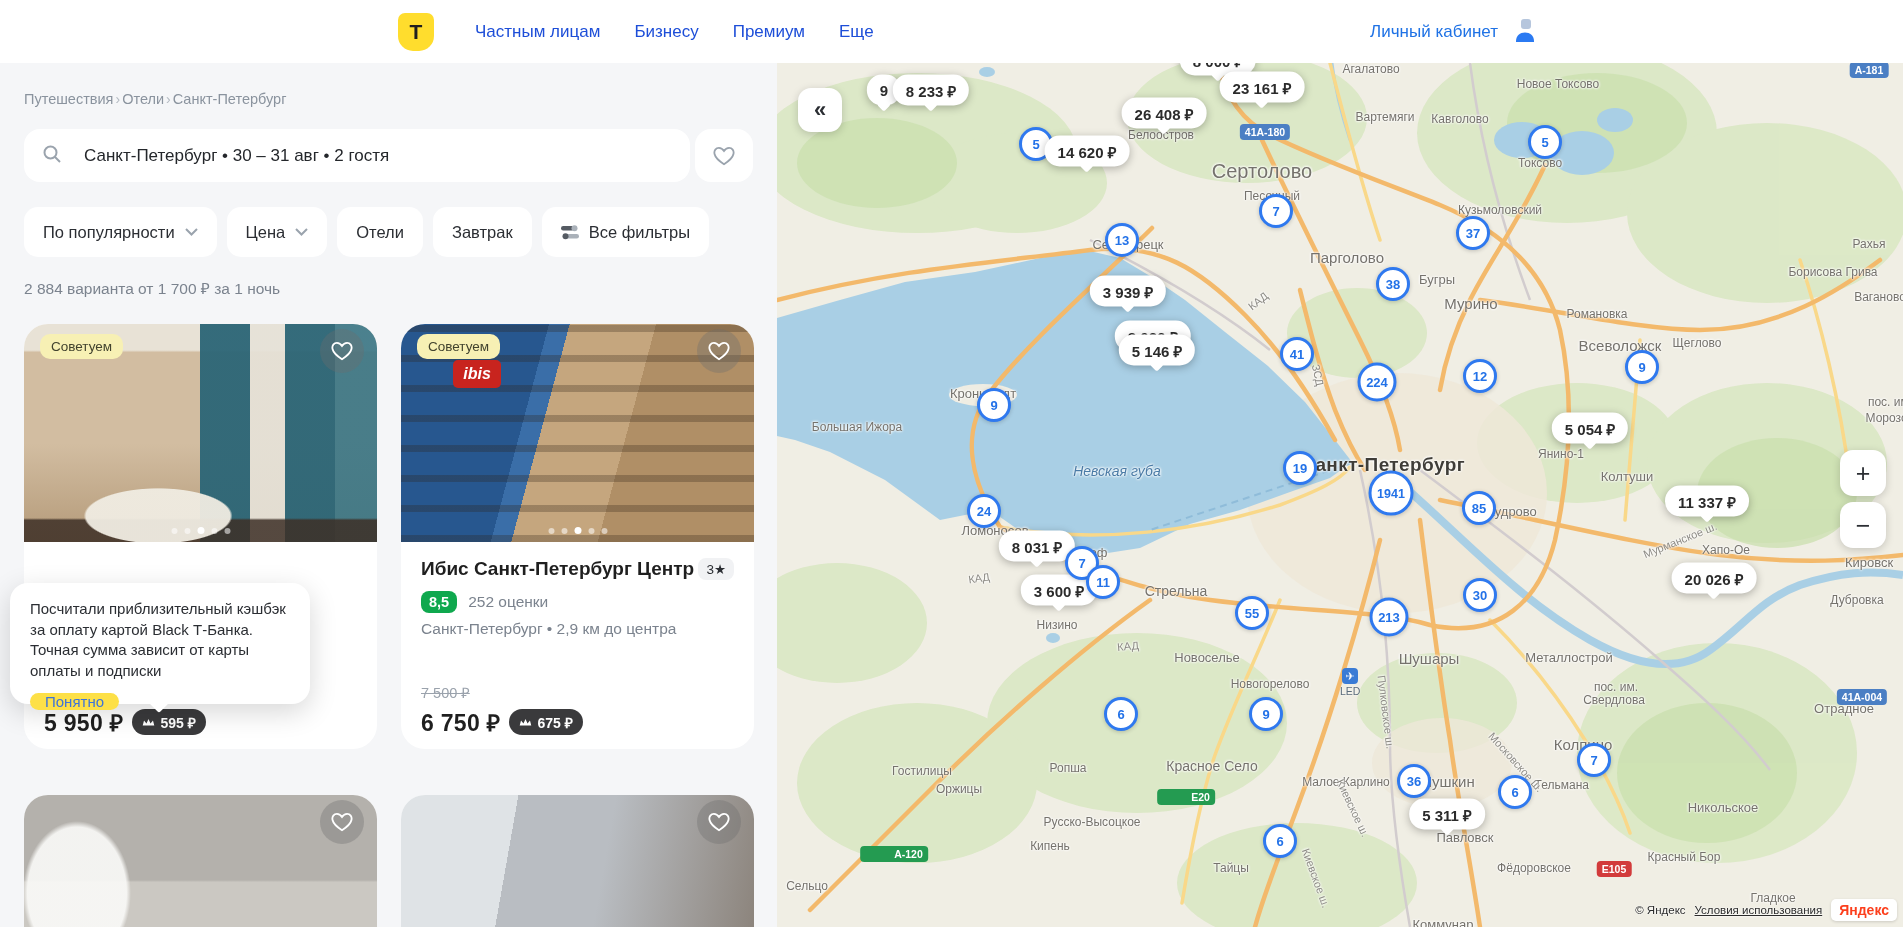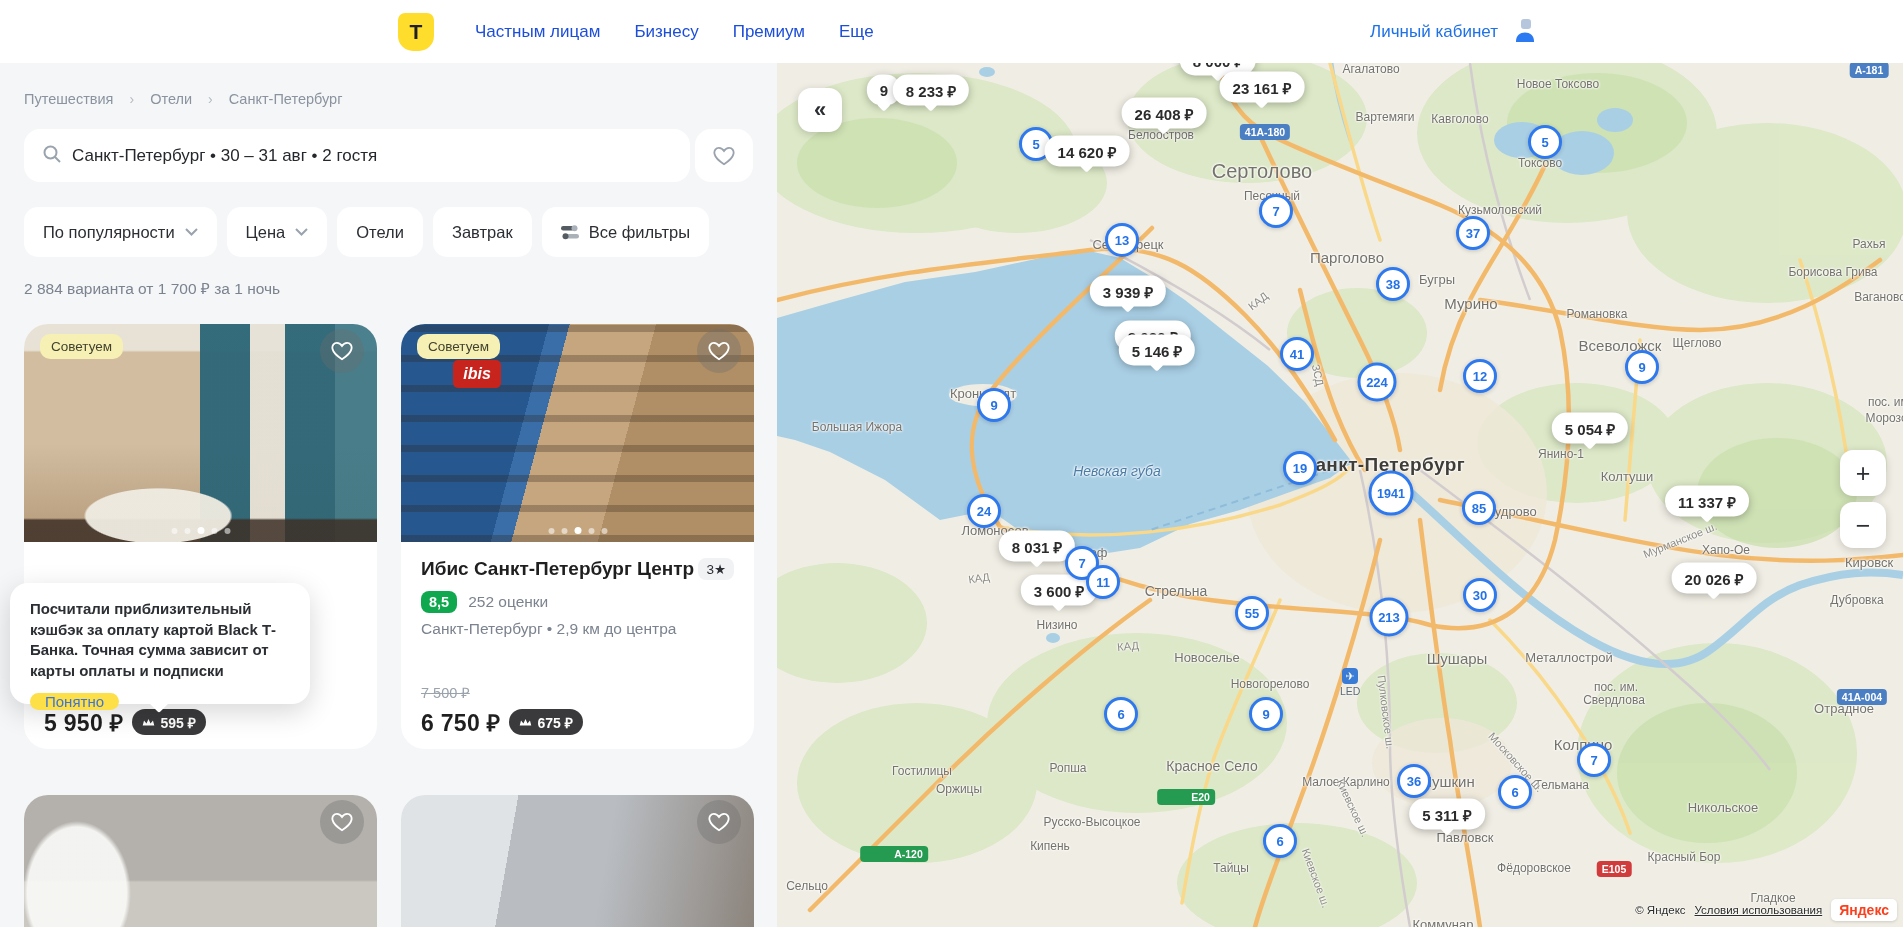--- a/index.html
+++ b/index.html
@@ -12,25 +12,25 @@
   .logo { position:absolute; left:398px; top:13px; width:36px; height:38px; background:#ffdd2d;
     border-radius:7px 7px 15px 15px; display:flex; align-items:center; justify-content:center;
     font-weight:bold; font-size:21px; color:#1f1f1f; }
   .nav { position:absolute; left:475px; top:0; height:63px; display:flex; align-items:center; gap:34px; }
   .nav span { font-size:17px; color:#1d4ed8; cursor:pointer; }
   .account { position:absolute; right:365px; top:0; height:63px; display:flex; align-items:center; gap:14px; }
   .account-link { color:#1f72e5; font-size:17px; cursor:pointer; }
 
   
   .panel { position:absolute; left:0; top:63px; width:777px; height:864px; background:#f5f6f8; overflow:hidden; }
-  .breadcrumbs { position:absolute; left:24px; top:28px; display:flex; align-items:flex-start; gap:16px;
+  .breadcrumbs { position:absolute; left:24px; top:28px; display:flex; align-items:flex-start; gap:2px;
     font-size:14.5px; color:#8a939e; }
   .crumb-sep { color:#b3bac2; font-size:14px; }
   .searchbar { position:absolute; left:24px; top:66px; width:666px; height:53px; background:#fff;
-    border-radius:16px; display:flex; align-items:center; padding:0 18px; gap:10px; }
+    border-radius:16px; display:flex; align-items:center; padding:0 18px; gap:22px; }
   .searchbar .query { font-size:17px; color:#24272b; }
   .fav-btn { position:absolute; left:695px; top:66px; width:58px; height:53px; background:#fff;
     border-radius:16px; display:flex; align-items:center; justify-content:center; cursor:pointer; }
   .chips { position:absolute; left:24px; top:144px; display:flex; gap:10px; }
   .chip { height:50px; background:#fff; border-radius:14px; display:flex; align-items:center;
     gap:10px; padding:0 19px; font-size:16.5px; color:#2b2e33; cursor:pointer; white-space:nowrap; }
   .summary { position:absolute; left:24px; top:214px; font-size:15.5px; color:#7b838e; }
 
   .card { position:absolute; width:353px; background:#fff; border-radius:24px; overflow:hidden; }
   .card-img { position:relative; width:353px; height:218px; }
@@ -55,21 +55,21 @@
   .cashback { background:#3a3a3c; color:#fff; border-radius:13px; height:26px; display:flex;
     align-items:center; gap:5px; padding:0 10px; font-size:14px; font-weight:bold; }
   .ibis-sign { position:absolute; left:52px; top:36px; width:48px; height:28px; background:#c8241e;
     border-radius:5px; color:#fff; font-style:italic; font-weight:bold; font-size:16px;
     display:flex; align-items:center; justify-content:center; }
 
   .tooltip { position:absolute; left:10px; top:520px; width:300px; height:121px; background:#fff;
     border-radius:18px; box-shadow:0 8px 28px rgba(0,0,0,.16); padding:16px 20px; z-index:20; }
   .tooltip:after { content:''; position:absolute; left:142px; bottom:-6px; width:14px; height:14px;
     background:#fff; transform:rotate(45deg); border-radius:2px; }
-  .tooltip-text { font-size:15px; line-height:1.38; color:#2b2e33; width:260px;font-weight:bold; }
+  .tooltip-text { font-size:15px; line-height:1.38; color:#2b2e33; width:260px; }
   .tooltip-btn { display:inline-block; margin-top:11px; background:#fde047; color:#3e74d9;
     border-radius:12px; padding:0 15px; font-size:15px; cursor:pointer; }
 
   
   .map { position:absolute; left:777px; top:63px; width:1126px; height:864px; overflow:hidden;
     background:#f0eee4; z-index:5; }
   .map svg.bg { position:absolute; left:0; top:0; }
   .mlabel { position:absolute; transform:translate(-50%,-50%); color:#75726c; white-space:nowrap;
     text-shadow:0 0 3px #fff, 0 0 3px #fff, 0 0 2px #fff; z-index:1; }
   .mlabel.major { color:#3f3d38; font-weight:bold; letter-spacing:.4px; }
@@ -394,21 +394,21 @@
       <div class="mlabel" style="font-size: 12px; left: 1116px; top: 355px;">Морозова</div>
       <div class="mlabel" style="font-size: 13px; left: 1067px; top: 645px;">Отрадное</div>
       <div class="mlabel" style="font-size: 13px; left: 206px; top: 330px;">Кронштадт</div>
       <div class="mlabel" style="font-size: 13px; left: 218px; top: 467px;">Ломоносов</div>
       <div class="mlabel" style="font-size: 12px; left: 80px; top: 364px;">Большая Ижора</div>
       <div class="mlabel" style="font-size: 13px; left: 301px; top: 489px;">Петергоф</div>
       <div class="mlabel" style="font-size: 14px; left: 399px; top: 528px;">Стрельна</div>
       <div class="mlabel" style="font-size: 12px; left: 280px; top: 562px;">Низино</div>
       <div class="mlabel" style="font-size: 13px; left: 430px; top: 594px;">Новоселье</div>
       <div class="mlabel" style="font-size: 12px; left: 493px; top: 621px;">Новогорелово</div>
-      <div class="mlabel" style="font-size: 15px; left: 680px; top: 595px;">Шушары</div>
+      <div class="mlabel" style="font-size: 15px; left: 652px; top: 595px;">Шушары</div>
       <div class="mlabel" style="font-size: 13px; left: 792px; top: 594px;">Металлострой</div>
       <div class="mlabel" style="font-size: 12px; left: 839px; top: 624px;">пос. им.</div>
       <div class="mlabel" style="font-size: 12px; left: 837px; top: 637px;">Свердлова</div>
       <div class="mlabel" style="font-size: 15px; left: 806px; top: 681px;">Колпино</div>
       <div class="mlabel" style="font-size: 15px; left: 671px; top: 718px;">Пушкин</div>
       <div class="mlabel" style="font-size: 12px; left: 780px; top: 722px;">г. Тельмана</div>
       <div class="mlabel" style="font-size: 13px; left: 688px; top: 774px;">Павловск</div>
       <div class="mlabel" style="font-size: 13px; left: 946px; top: 744px;">Никольское</div>
       <div class="mlabel" style="font-size: 12px; left: 907px; top: 794px;">Красный Бор</div>
       <div class="mlabel" style="font-size: 12px; left: 757px; top: 805px;">Фёдоровское</div>

